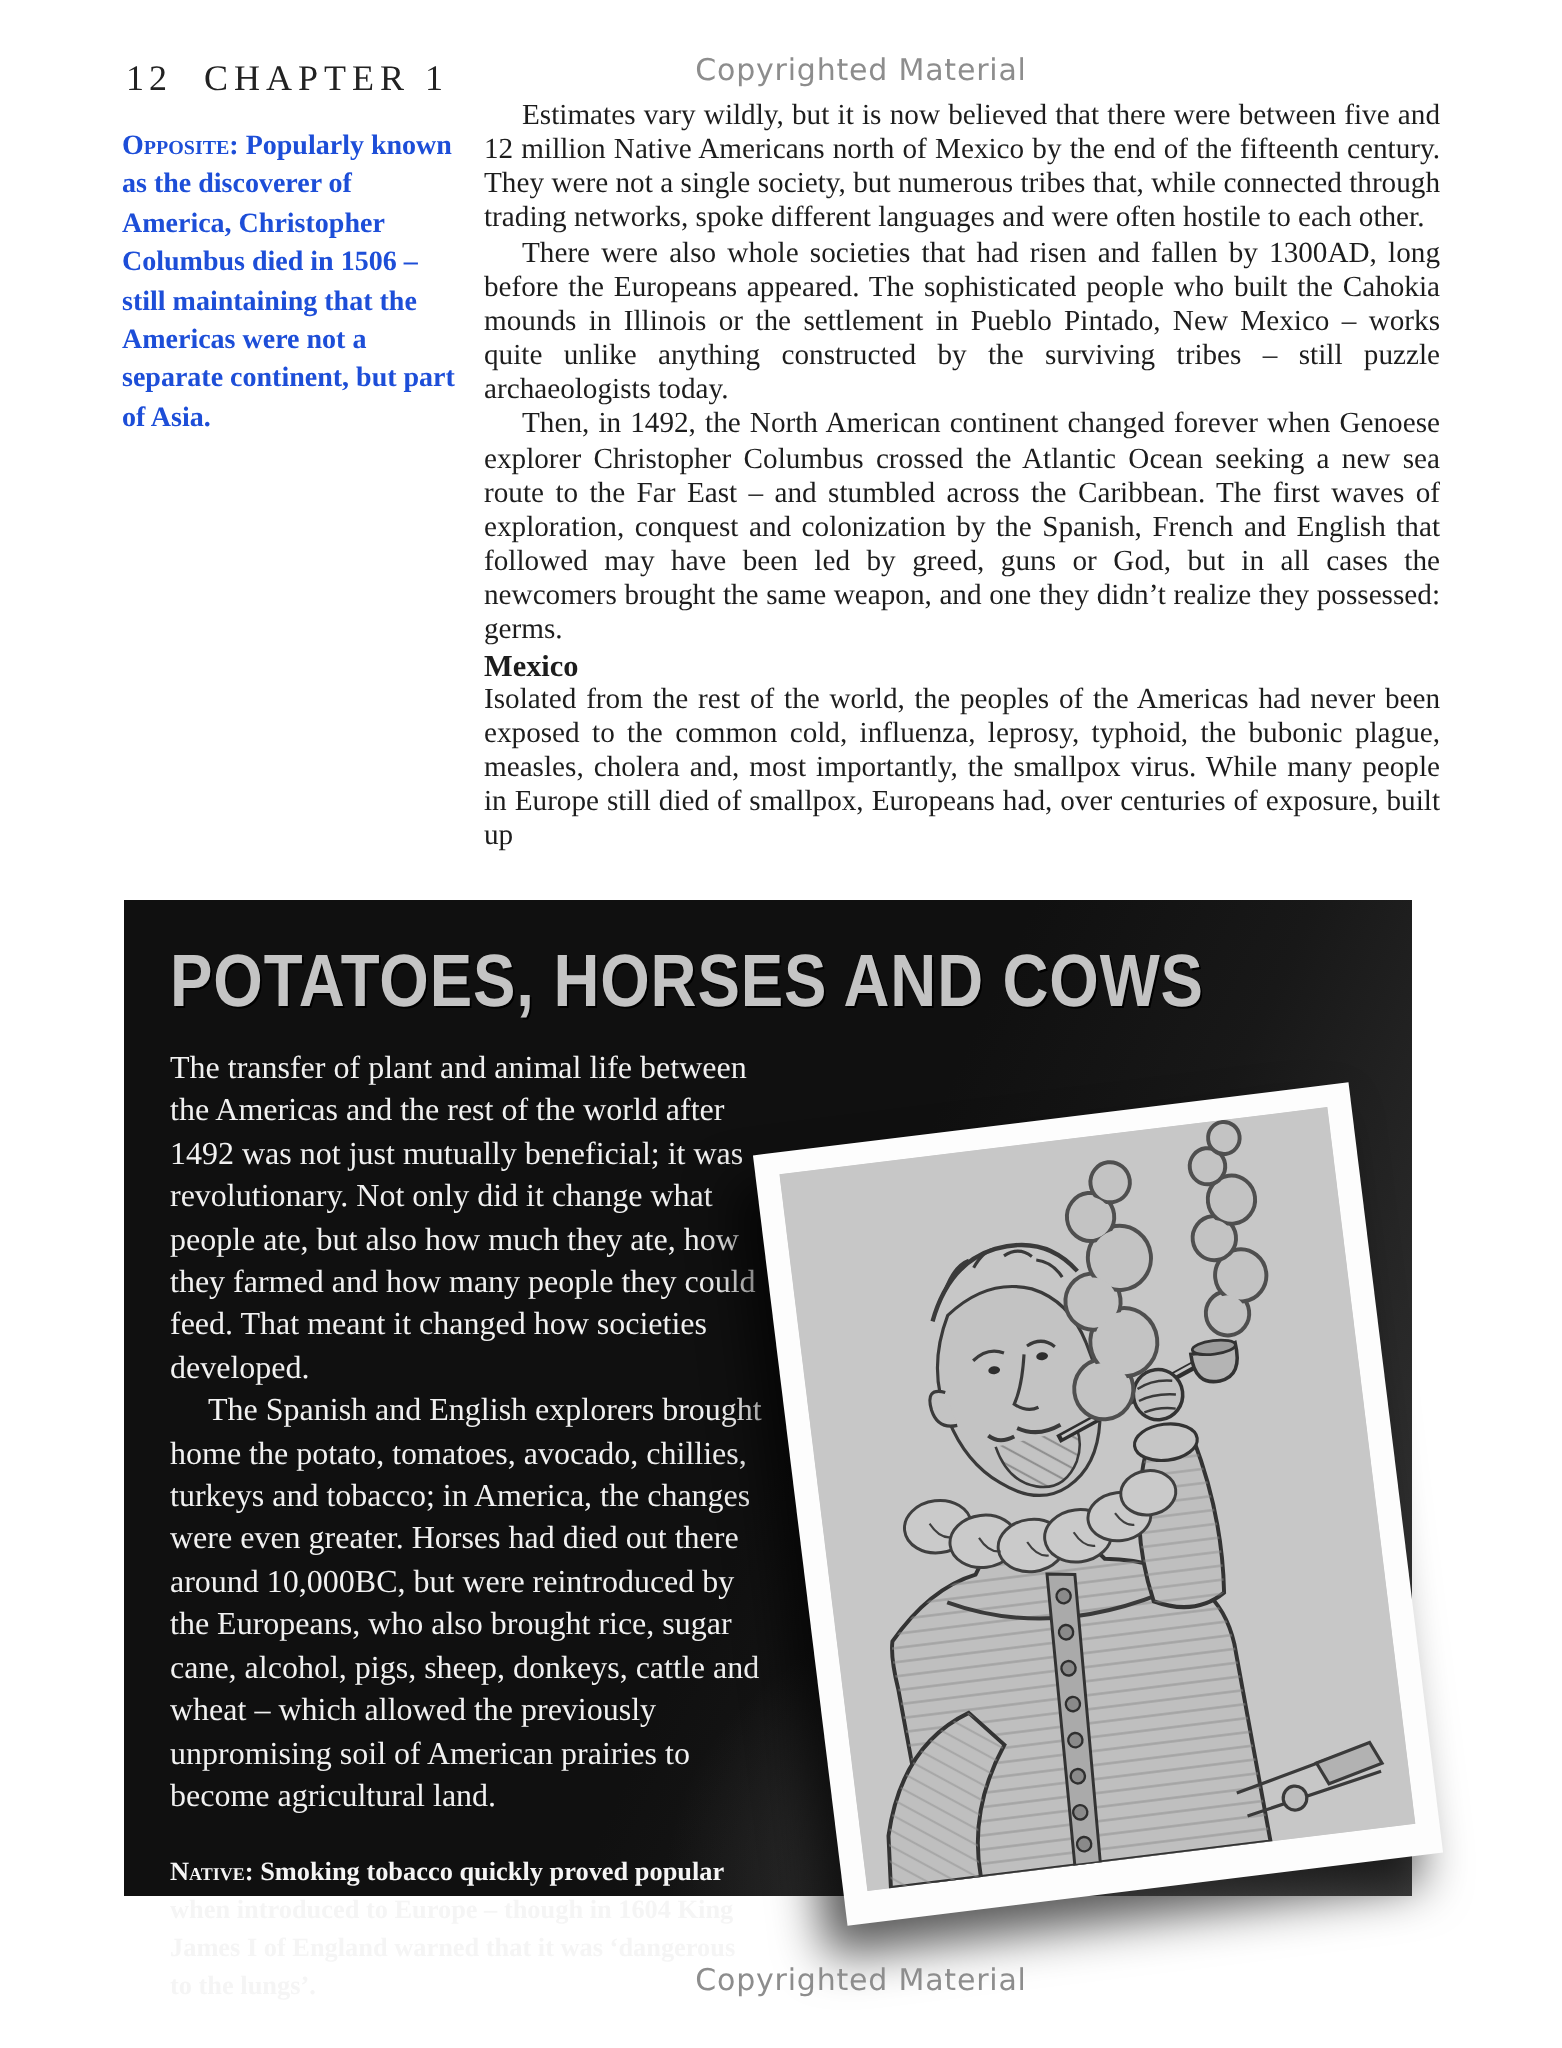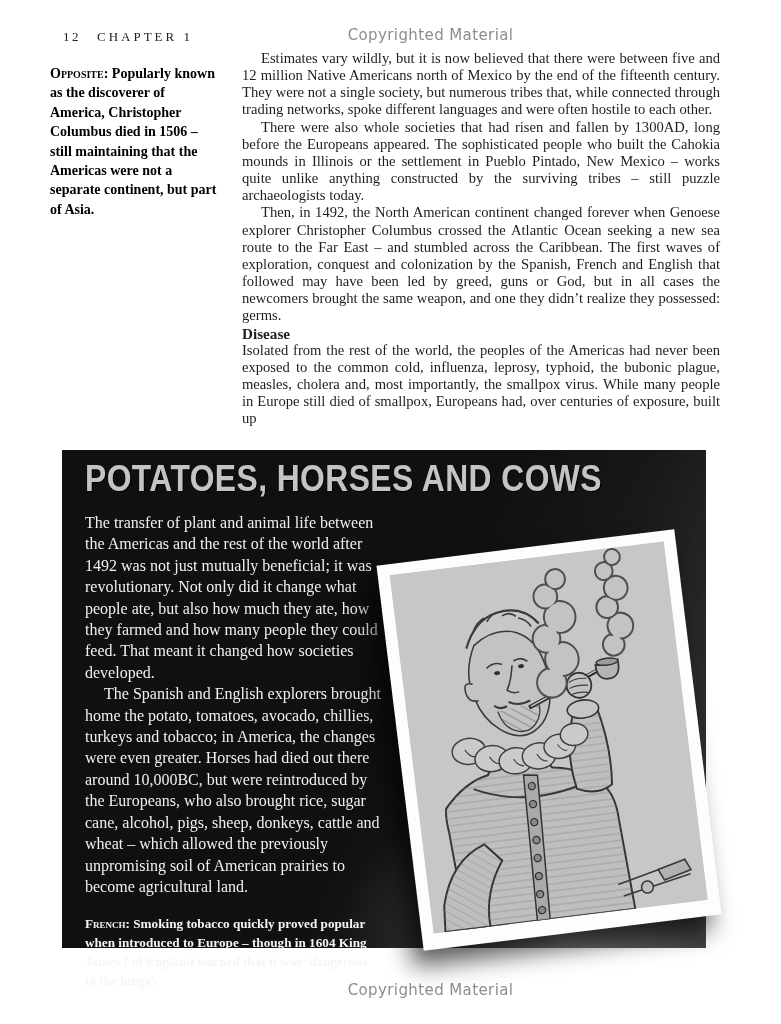--- a/index.html
+++ b/index.html
@@ -2,41 +2,41 @@
 <html><head>
 <meta charset="utf-8">
 <style>
   html,body{margin:0;padding:0;background:#e9e9e9;}
   .page{
     position:relative;width:781px;height:1024px;margin:0 auto;
     background:#ffffff;overflow:hidden;
     font-family:"Liberation Serif",serif;color:#1d1d1d;
   }
   
-  .running-head{position:absolute;top:29px;left:63px;font-size:13px;letter-spacing:1.5px;color:#222;}
+  .running-head{position:absolute;top:29px;left:63px;font-size:18px;letter-spacing:1.5px;color:#222;}
   .running-head .pagenum{letter-spacing:2.5px;margin-right:16px;}
   .running-head .chap{letter-spacing:3px;}
   .watermark{position:absolute;left:0;width:781px;text-align:center;
     font-family:"DejaVu Sans",sans-serif;font-size:15px;color:#8d8d8d;letter-spacing:.4px;padding-left:40px;}
   .watermark.top{top:26px;}
   .watermark.bottom{top:981px;}
   
-  .margin-note{position:absolute;left:50px;top:64px;width:172px;
-    font-weight:bold;font-size:14px;line-height:19.4px;color:#000000;}
+  .margin-note{position:absolute;left:61px;top:64px;width:172px;
+    font-weight:bold;font-size:14px;line-height:19.4px;color:#1d4ed8;}
   .sc{font-variant:small-caps;}
   
   .main-col{position:absolute;left:242px;top:50px;width:478px;
     font-size:14.6px;line-height:17.15px;text-align:justify;}
   .main-col p{margin:0;}
   .indent{text-indent:19px;}
   .section-head{font-weight:bold;font-size:15.2px;margin:15px 0 2px 0;text-align:left;}
   
   .feature-box{
     position:absolute;left:62px;top:450px;width:644px;height:498px;
-    box-sizing:border-box;padding:4px 14px 16px 23px;
+    box-sizing:border-box;padding:16px 14px 16px 23px;
     background:
       radial-gradient(46% 40% at 78% 98%, rgba(135,135,135,.8), rgba(80,80,80,.4) 45%, rgba(20,20,20,0) 78%),
       linear-gradient(115deg,#101010 52%,#181818 68%,#2b2b2b 86%,#3a3a3a 100%);
     color:#f1f1f1;overflow:visible;
   }
   .feature-title{
     margin:4px 0 12px 0;font-family:"Liberation Sans",sans-serif;font-weight:bold;
     font-size:37px;color:#c4c4c4;letter-spacing:.5px;white-space:nowrap;
     transform:scaleX(.86);transform-origin:left center;
     text-shadow:1px 1px 0 #000;
@@ -66,21 +66,21 @@
 
   <div class="margin-note">
     <span class="sc">Opposite:</span>
     <span>Popularly known as the discoverer of America, Christopher Columbus died in 1506 – still maintaining that the Americas were not a separate continent, but part of Asia.</span>
   </div>
 
   <div class="main-col">
     <p class="indent">Estimates vary wildly, but it is now believed that there were between five and 12 million Native Americans north of Mexico by the end of the fifteenth century. They were not a single society, but numerous tribes that, while connected through trading networks, spoke different languages and were often hostile to each other.</p>
     <p class="indent">There were also whole societies that had risen and fallen by 1300AD, long before the Europeans appeared. The sophisticated people who built the Cahokia mounds in Illinois or the settlement in Pueblo Pintado, New Mexico – works quite unlike anything constructed by the surviving tribes – still puzzle archaeologists today.</p>
     <p class="indent">Then, in 1492, the North American continent changed forever when Genoese explorer Christopher Columbus crossed the Atlantic Ocean seeking a new sea route to the Far East – and stumbled across the Caribbean. The first waves of exploration, conquest and colonization by the Spanish, French and English that followed may have been led by greed, guns or God, but in all cases the newcomers brought the same weapon, and one they didn’t realize they possessed: germs.</p>
-    <p class="section-head">Disease</p>
+    <p class="section-head">Mexico</p>
     <p>Isolated from the rest of the world, the peoples of the Americas had never been exposed to the common cold, influenza, leprosy, typhoid, the bubonic plague, measles, cholera and, most importantly, the smallpox virus. While many people in Europe still died of smallpox, Europeans had, over centuries of exposure, built up</p>
   </div>
 
   <div class="feature-box">
     <h2 class="feature-title">POTATOES, HORSES AND COWS</h2>
 
     <div class="card-float">
       <div class="engraving-card">
         <svg class="engraving" viewBox="0 0 280 360" preserveAspectRatio="none" xmlns="http://www.w3.org/2000/svg">
           <defs>
@@ -199,21 +199,21 @@
             <circle cx="221" cy="340" r="6" fill="#bdbdbd"></circle>
           </g>
         </svg>
       </div>
     </div>
 
     <div class="box-text">
       <p>The transfer of plant and animal life between the Americas and the rest of the world after 1492 was not just mutually beneficial; it was revolutionary. Not only did it change what people ate, but also how much they ate, how they farmed and how many people they could feed. That meant it changed how societies developed.</p>
       <p class="indent">The Spanish and English explorers brought home the potato, tomatoes, avocado, chillies, turkeys and tobacco; in America, the changes were even greater. Horses had died out there around 10,000BC, but were reintroduced by the Europeans, who also brought rice, sugar cane, alcohol, pigs, sheep, donkeys, cattle and wheat – which allowed the previously unpromising soil of American prairies to become agricultural land.</p>
       <div class="box-caption">
-        <span class="sc">French:</span>
+        <span class="sc">Native:</span>
         <span>Smoking tobacco quickly proved popular when introduced to Europe – though in 1604 King James I of England warned that it was ‘dangerous to the lungs’.</span>
       </div>
     </div>
   </div>
 
   <div class="watermark bottom">Copyrighted Material</div>
 
 </div>
 
 </body></html>

